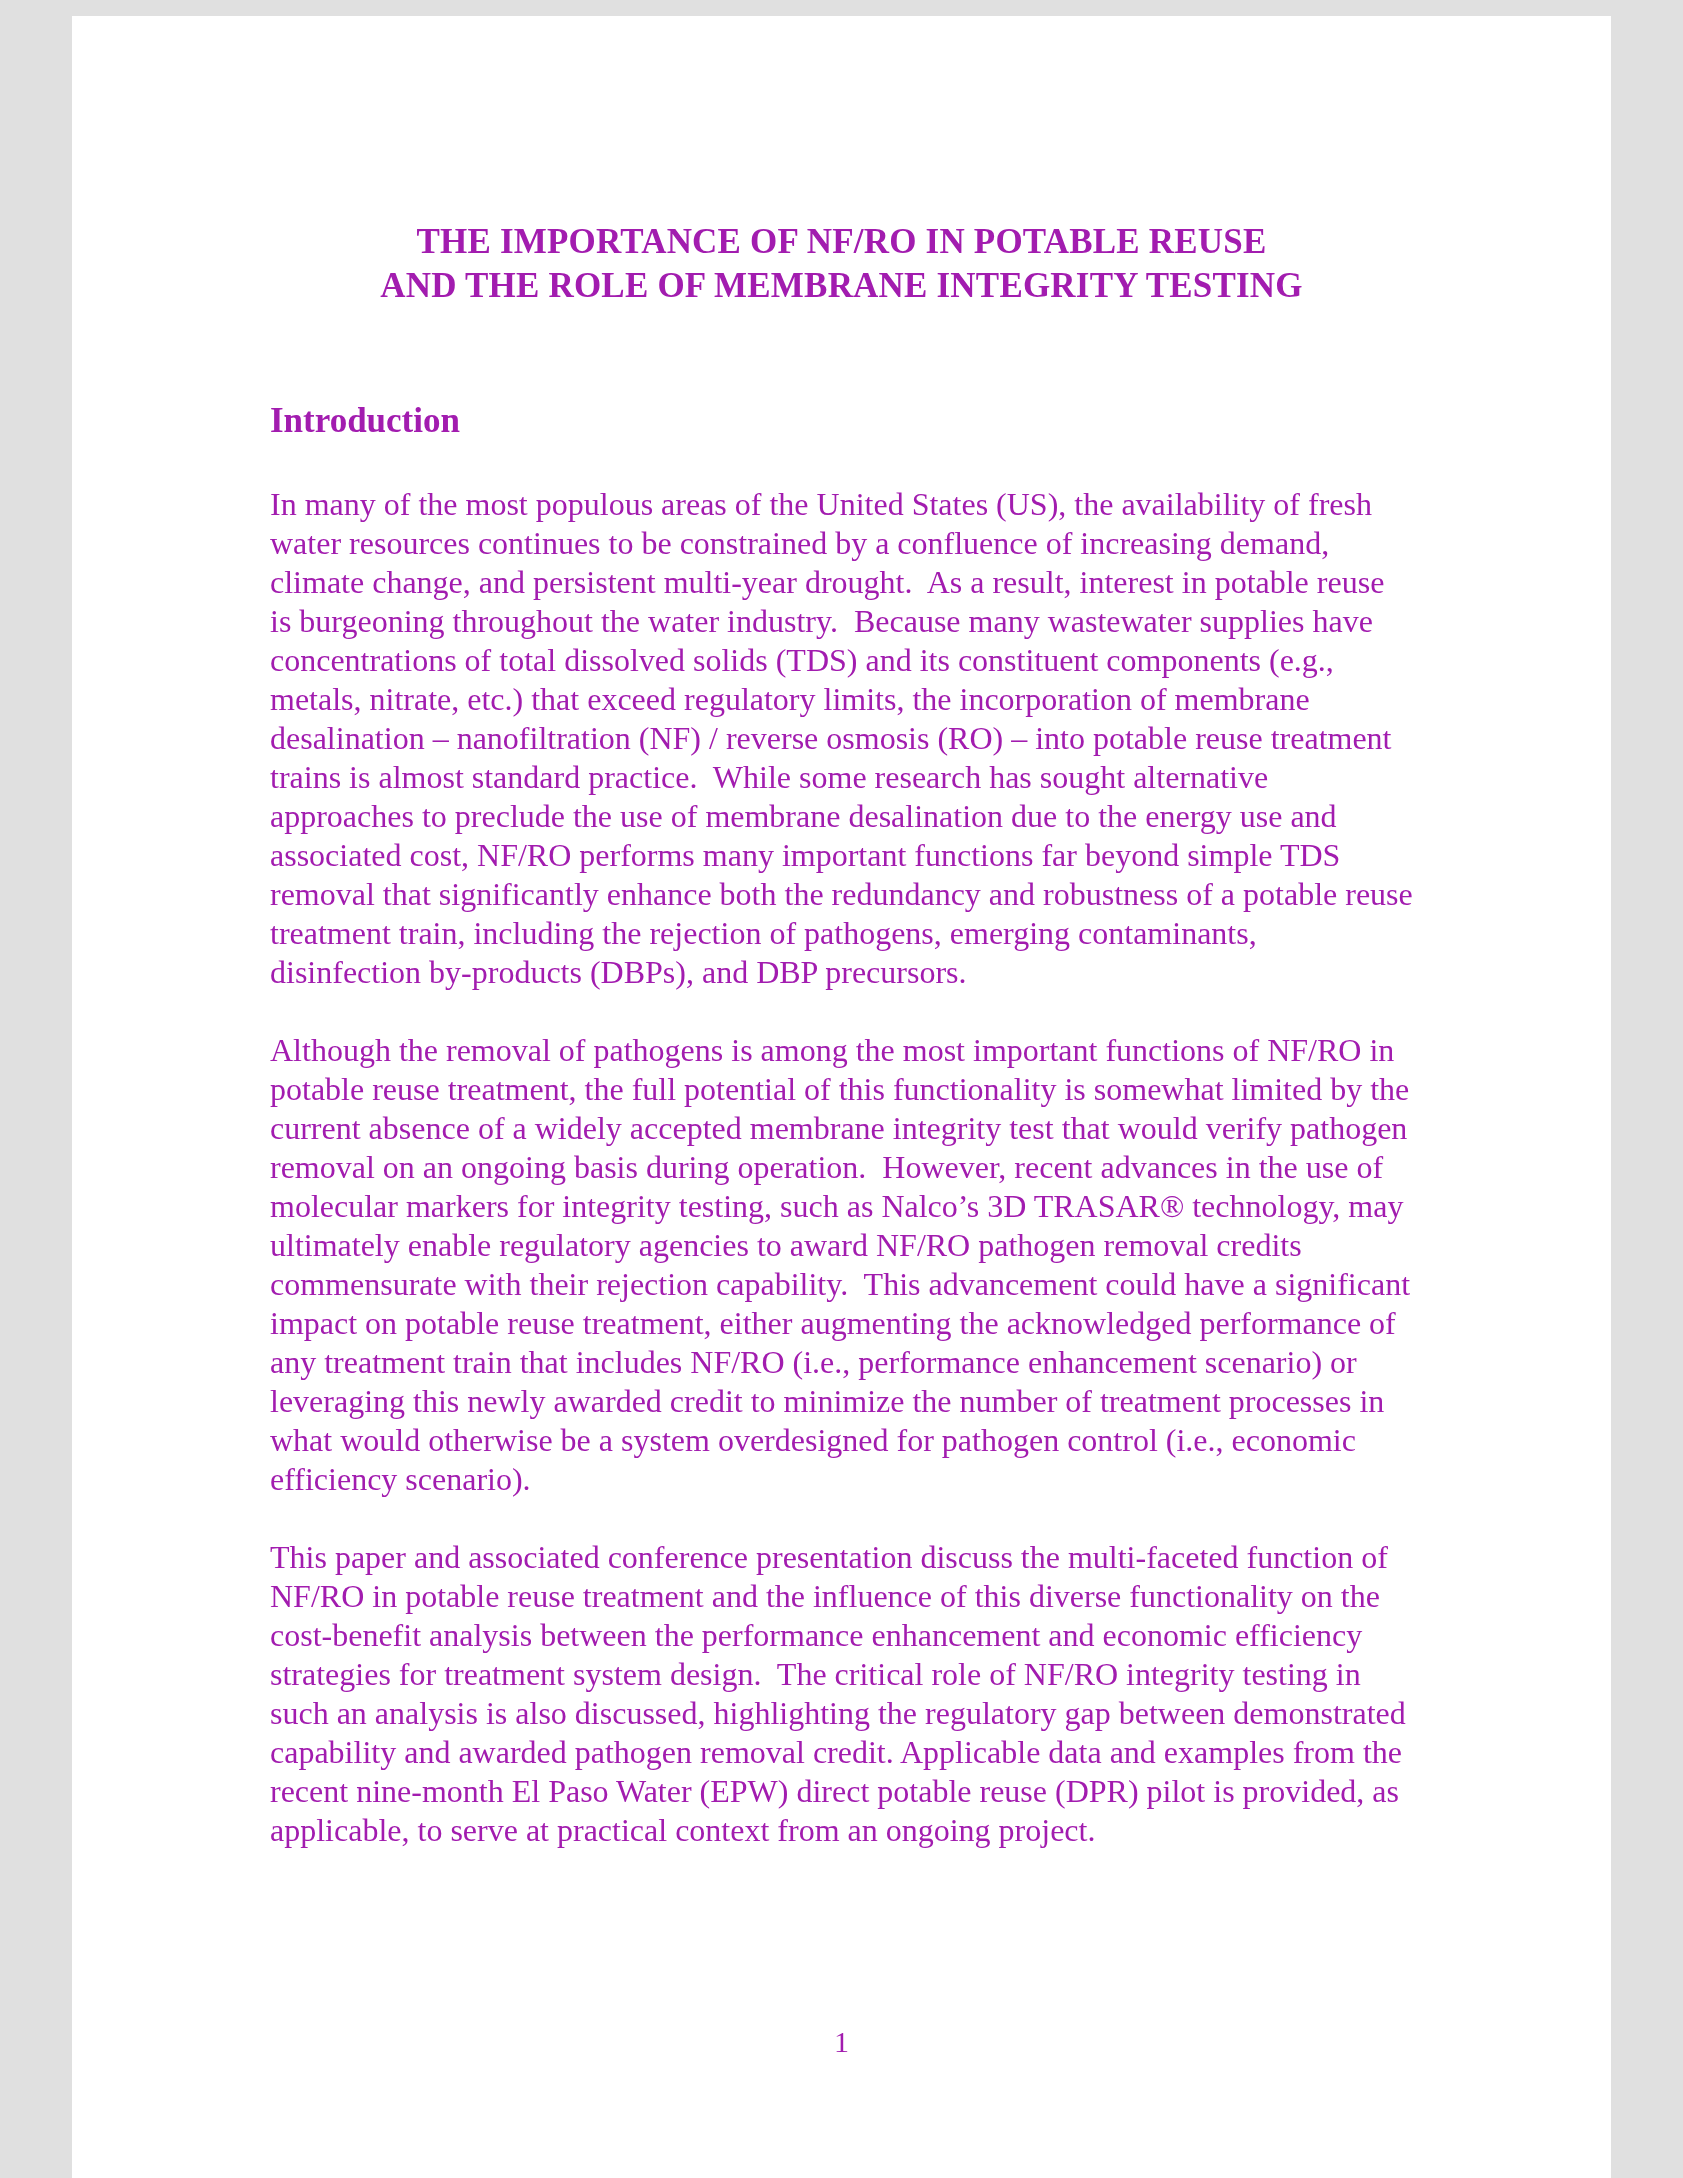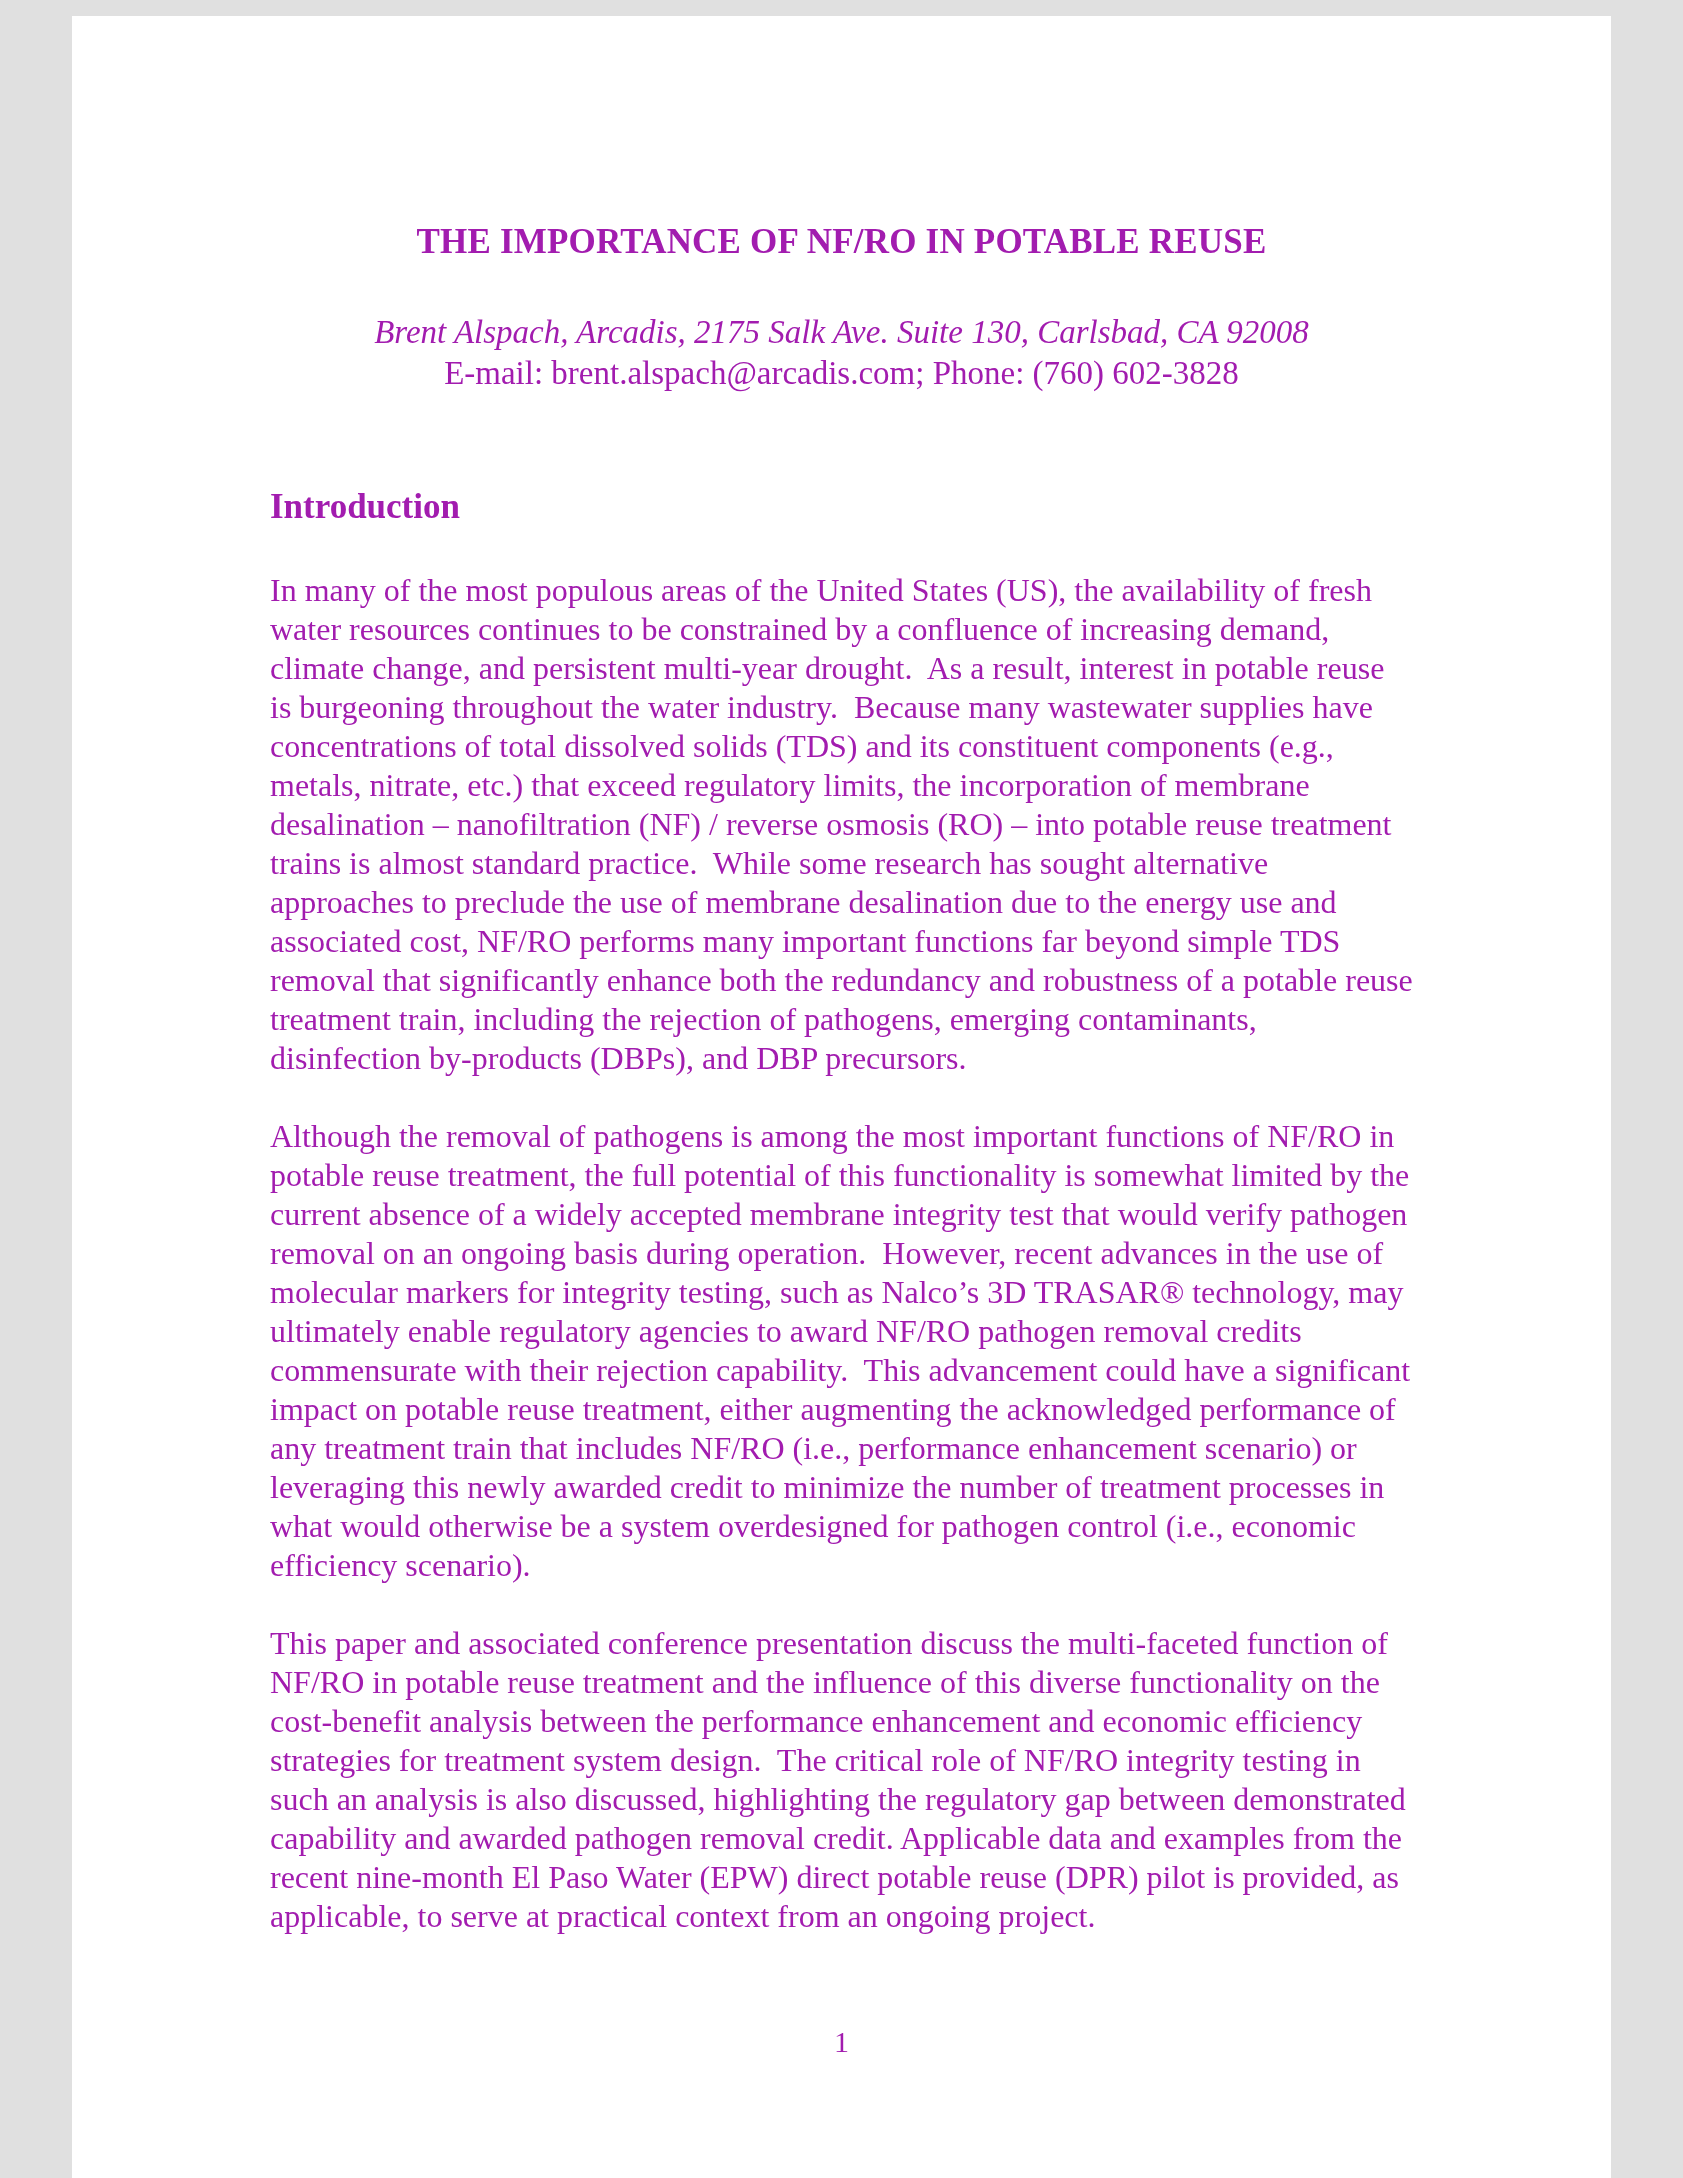--- a/index.html
+++ b/index.html
@@ -60,26 +60,23 @@
   }
 </style>
 </head>
 <body>
 
 <div class="page">
   <div class="content">
 
     <h1 class="doc-title">
       <span>THE IMPORTANCE OF NF/RO IN POTABLE REUSE</span><br>
+      <span>AND THE ROLE OF MEMBRANE INTEGRITY TESTING</span>
     </h1>
 
-    <div class="author-block">
-      <div class="author-line">Brent Alspach, Arcadis, 2175 Salk Ave. Suite 130, Carlsbad, CA 92008</div>
-      <div class="contact-line">E-mail: brent.alspach@arcadis.com; Phone: (760) 602-3828</div>
-    </div>
 
     <h2 class="section-heading">Introduction</h2>
 
     <div class="body-text">
       <p>In many of the most populous areas of the United States (US), the availability of fresh water resources continues to be constrained by a confluence of increasing demand, climate change, and persistent multi-year drought.  As a result, interest in potable reuse is burgeoning throughout the water industry.  Because many wastewater supplies have concentrations of total dissolved solids (TDS) and its constituent components (e.g., metals, nitrate, etc.) that exceed regulatory limits, the incorporation of membrane desalination – nanofiltration (NF) / reverse osmosis (RO) – into potable reuse treatment trains is almost standard practice.  While some research has sought alternative approaches to preclude the use of membrane desalination due to the energy use and associated cost, NF/RO performs many important functions far beyond simple TDS removal that significantly enhance both the redundancy and robustness of a potable reuse treatment train, including the rejection of pathogens, emerging contaminants, disinfection by-products (DBPs), and DBP precursors.</p>
       <p>Although the removal of pathogens is among the most important functions of NF/RO in potable reuse treatment, the full potential of this functionality is somewhat limited by the current absence of a widely accepted membrane integrity test that would verify pathogen removal on an ongoing basis during operation.  However, recent advances in the use of molecular markers for integrity testing, such as Nalco’s 3D TRASAR® technology, may ultimately enable regulatory agencies to award NF/RO pathogen removal credits commensurate with their rejection capability.  This advancement could have a significant impact on potable reuse treatment, either augmenting the acknowledged performance of any treatment train that includes NF/RO (i.e., performance enhancement scenario) or leveraging this newly awarded credit to minimize the number of treatment processes in what would otherwise be a system overdesigned for pathogen control (i.e., economic efficiency scenario).</p>
       <p>This paper and associated conference presentation discuss the multi-faceted function of NF/RO in potable reuse treatment and the influence of this diverse functionality on the cost-benefit analysis between the performance enhancement and economic efficiency strategies for treatment system design.  The critical role of NF/RO integrity testing in such an analysis is also discussed, highlighting the regulatory gap between demonstrated capability and awarded pathogen removal credit. Applicable data and examples from the recent nine-month El Paso Water (EPW) direct potable reuse (DPR) pilot is provided, as applicable, to serve at practical context from an ongoing project.</p>
     </div>
 
   </div>

